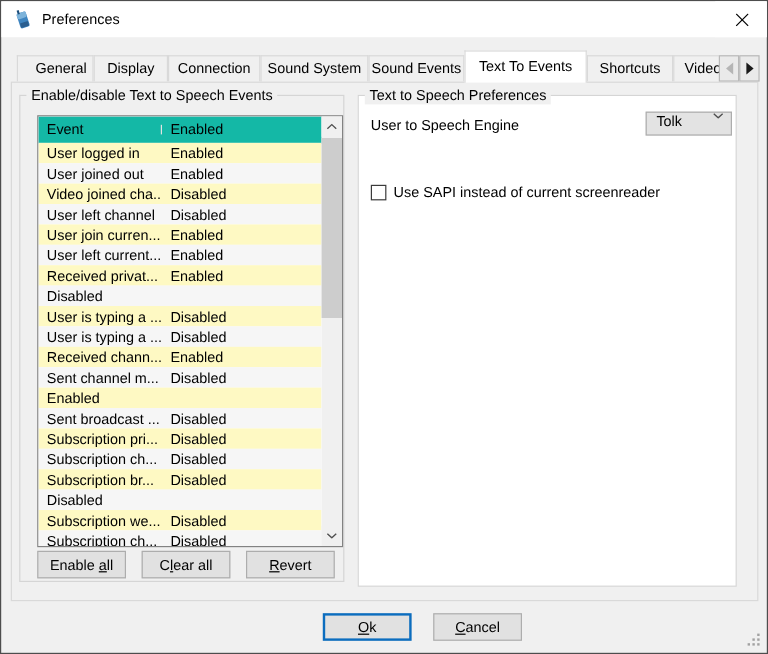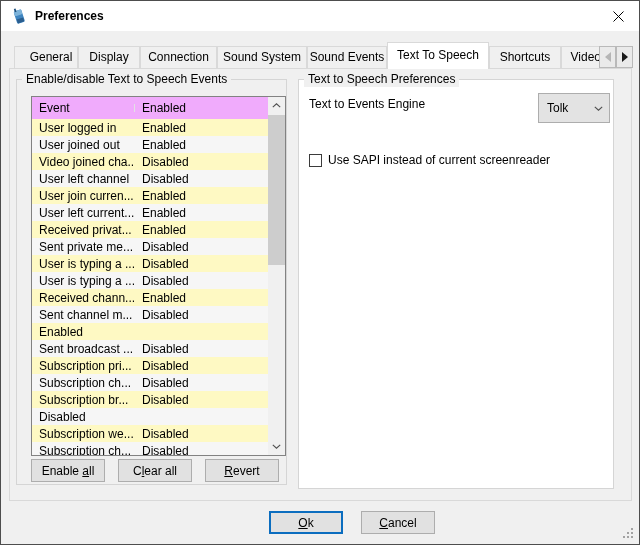--- a/index.html
+++ b/index.html
@@ -2,21 +2,21 @@
 <html><head>
 <meta charset="utf-8">
 <style>
   html,body{margin:0;padding:0;}
   body{width:640px;height:545px;font-family:"Liberation Sans",sans-serif;font-size:12px;color:#000;}
   .window{position:relative;width:640px;height:545px;box-sizing:border-box;background:#f0f0f0;border:1px solid #4d4d4d;overflow:hidden;}
 
   
   .titlebar{position:absolute;left:0;top:0;width:100%;height:30px;background:#fff;}
   .app-icon{position:absolute;left:9px;top:6px;width:17px;height:18px;}
-  .title-text{position:absolute;left:34px;top:0;line-height:30px;font-weight:bold;}
+  .title-text{position:absolute;left:34px;top:0;line-height:30px;}
   .close-btn{position:absolute;left:595px;top:0;width:44px;height:30px;display:flex;align-items:center;justify-content:center;background:#fff;}
 
   
   .tab{position:absolute;top:45px;height:22px;box-sizing:border-box;background:#f0f0f0;border:1px solid #d9d9d9;border-bottom:none;text-align:center;line-height:21px;z-index:1;}
   .tab.selected{top:41px;height:27px;background:#fff;line-height:25px;z-index:3;}
   .tab-clip{overflow:hidden;text-align:right;padding-left:8px;border-right:none;}
   .tabscroll{position:absolute;top:45px;width:17px;height:22px;box-sizing:border-box;background:#eaeaea;border:1px solid #b9b9b9;display:flex;align-items:center;justify-content:center;z-index:4;}
   .arr{width:0;height:0;border-style:solid;}
   .arr-left{border-width:5px 6px 5px 0;border-color:transparent #b5b5b5 transparent transparent;}
   .arr-right{border-width:5px 0 5px 6px;border-color:transparent transparent transparent #1a1a1a;}
@@ -25,21 +25,21 @@
   .pane{position:absolute;left:8px;top:67px;width:623px;height:433px;box-sizing:border-box;background:#f0f0f0;border:1px solid #d9d9d9;z-index:2;}
 
   
   .groupbox{position:absolute;box-sizing:border-box;border:1px solid #d5d5d5;z-index:3;}
   .gb-left{left:15px;top:78px;width:271px;height:406px;background:#f0f0f0;}
   .gb-right{left:297px;top:78px;width:316px;height:410px;background:#fff;}
   .legend{position:absolute;top:-8px;left:5px;background:#f0f0f0;padding:0 4px;line-height:15px;white-space:nowrap;}
 
   
   .listbox{position:absolute;left:30px;top:95px;width:255px;height:360px;box-sizing:border-box;background:#fff;border:1px solid #828282;overflow:hidden;z-index:4;}
-  .list-header{position:absolute;left:0;top:0;right:17px;height:22px;display:grid;grid-template-columns:103px 1fr;align-items:center;background:#f0abfc;border-bottom:1px solid #ededed;}
+  .list-header{position:absolute;left:0;top:0;right:17px;height:22px;display:grid;grid-template-columns:103px 1fr;align-items:center;background:#14b8a6;border-bottom:1px solid #ededed;}
   .list-header span{padding-left:7px;}
   .list-header .hc1{position:relative;}
   .list-header .hc1::after{content:'';position:absolute;right:0;top:3px;bottom:3px;width:1px;background:#e2e2e2;}
   .rows{position:absolute;left:0;top:22px;right:17px;bottom:0;overflow:hidden;}
   .row{height:17px;display:grid;grid-template-columns:103px 1fr;align-items:center;background:#fef9c3;}
   .row:nth-of-type(even){background:#f6f6f6;}
   .row span{padding-left:7px;white-space:nowrap;overflow:hidden;}
 
   
   .vscroll{position:absolute;top:0;right:0;bottom:0;width:17px;background:#f0f0f0;}
@@ -51,21 +51,21 @@
   .btn{position:absolute;box-sizing:border-box;height:23px;background:#e1e1e1;border:1px solid #adadad;display:flex;align-items:center;justify-content:center;z-index:4;white-space:pre;}
   .btn .key{text-decoration:underline;}
   #btn-enable{left:30px;top:458px;width:74px;}
   #btn-clear{left:117px;top:458px;width:74px;}
   #btn-revert{left:204px;top:458px;width:74px;}
   #btn-ok{left:268px;top:510px;width:74px;border:2px solid #0b6dbf;z-index:5;}
   #btn-cancel{left:360px;top:510px;width:74px;z-index:5;}
 
   
   .engine-label{position:absolute;left:308px;top:92px;line-height:22px;z-index:4;}
-  .combo{position:absolute;left:537px;top:92px;width:72px;height:30px;box-sizing:border-box;background:#e3e3e3;border:1px solid #adadad;display:flex;align-items:center;z-index:4;}
+  .combo{position:absolute;left:537px;top:92px;width:72px;height:20px;box-sizing:border-box;background:#e3e3e3;border:1px solid #adadad;display:flex;align-items:flex-start;z-index:4;}
   .combo .val{padding-left:8px;flex:1;}
   .combo .chev{padding-right:6px;display:flex;align-items:center;}
   .checkbox{position:absolute;left:308px;top:153px;width:13px;height:13px;box-sizing:border-box;background:#fff;border:1px solid #3b3b3b;z-index:4;}
   .checkbox-label{position:absolute;left:327px;top:149px;line-height:20px;z-index:4;}
 
   
   .grip{position:absolute;right:4px;bottom:4px;width:12px;height:12px;}
   .grip::before{content:'';position:absolute;left:0;top:0;width:2px;height:2px;background:transparent;
     box-shadow:8px 0 0 #a2a2a2,4px 4px 0 #a2a2a2,8px 4px 0 #a2a2a2,0 8px 0 #a2a2a2,4px 8px 0 #a2a2a2,8px 8px 0 #a2a2a2;}
 </style>
@@ -90,21 +90,21 @@
         <line x1="10.5" y1="0.5" x2="0.5" y2="10.5" stroke="#000" stroke-width="1"></line>
       </svg>
     </div>
   </div>
 
   <div class="tab" style="left:13px;width:64px;padding-left:10px;">General</div>
   <div class="tab" style="left:77px;width:62px;">Display</div>
   <div class="tab" style="left:139px;width:77px;">Connection</div>
   <div class="tab" style="left:216px;width:90px;">Sound System</div>
   <div class="tab" style="left:306px;width:80px;">Sound Events</div>
-  <div class="tab selected" style="left:386px;width:102px;">Text To Speech</div>
+  <div class="tab selected" style="left:386px;width:102px;">Text To Events</div>
   <div class="tab" style="left:488px;width:72px;">Shortcuts</div>
   <div class="tab tab-clip" style="left:560px;width:40px;">Video</div>
   <div class="tabscroll" style="left:598px;">
     <div class="arr arr-left"></div>
   </div>
   <div class="tabscroll" style="left:615px;">
     <div class="arr arr-right"></div>
   </div>
 
   <div class="pane"></div>
@@ -149,21 +149,20 @@
           <span>User left current...</span>
           <span>Enabled</span>
         </div>
 
         <div class="row">
           <span>Received privat...</span>
           <span>Enabled</span>
         </div>
 
         <div class="row">
-          <span>Sent private me...</span>
           <span>Disabled</span>
         </div>
 
         <div class="row">
           <span>User is typing a ...</span>
           <span>Disabled</span>
         </div>
 
         <div class="row">
           <span>User is typing a ...</span>
@@ -234,21 +233,21 @@
   </div>
 
   <div class="btn" id="btn-enable"><span>Enable </span><span class="key">a</span><span>ll</span></div>
   <div class="btn" id="btn-clear"><span>C</span><span class="key">l</span><span>ear all</span></div>
   <div class="btn" id="btn-revert"><span></span><span class="key">R</span><span>evert</span></div>
 
   <div class="groupbox gb-right">
     <span class="legend">Text to Speech Preferences</span>
   </div>
 
-  <span class="engine-label">Text to Events Engine</span>
+  <span class="engine-label">User to Speech Engine</span>
   <div class="combo">
     <span class="val">Tolk</span>
     <span class="chev">
       <svg width="9" height="5" viewBox="0 0 9 5">
           <polyline points="0.8,0.8 4.5,4.2 8.2,0.8" fill="none" stroke="#4f4f4f" stroke-width="1.1"></polyline>
         </svg>
     </span>
   </div>
 
   <div class="checkbox"></div>

